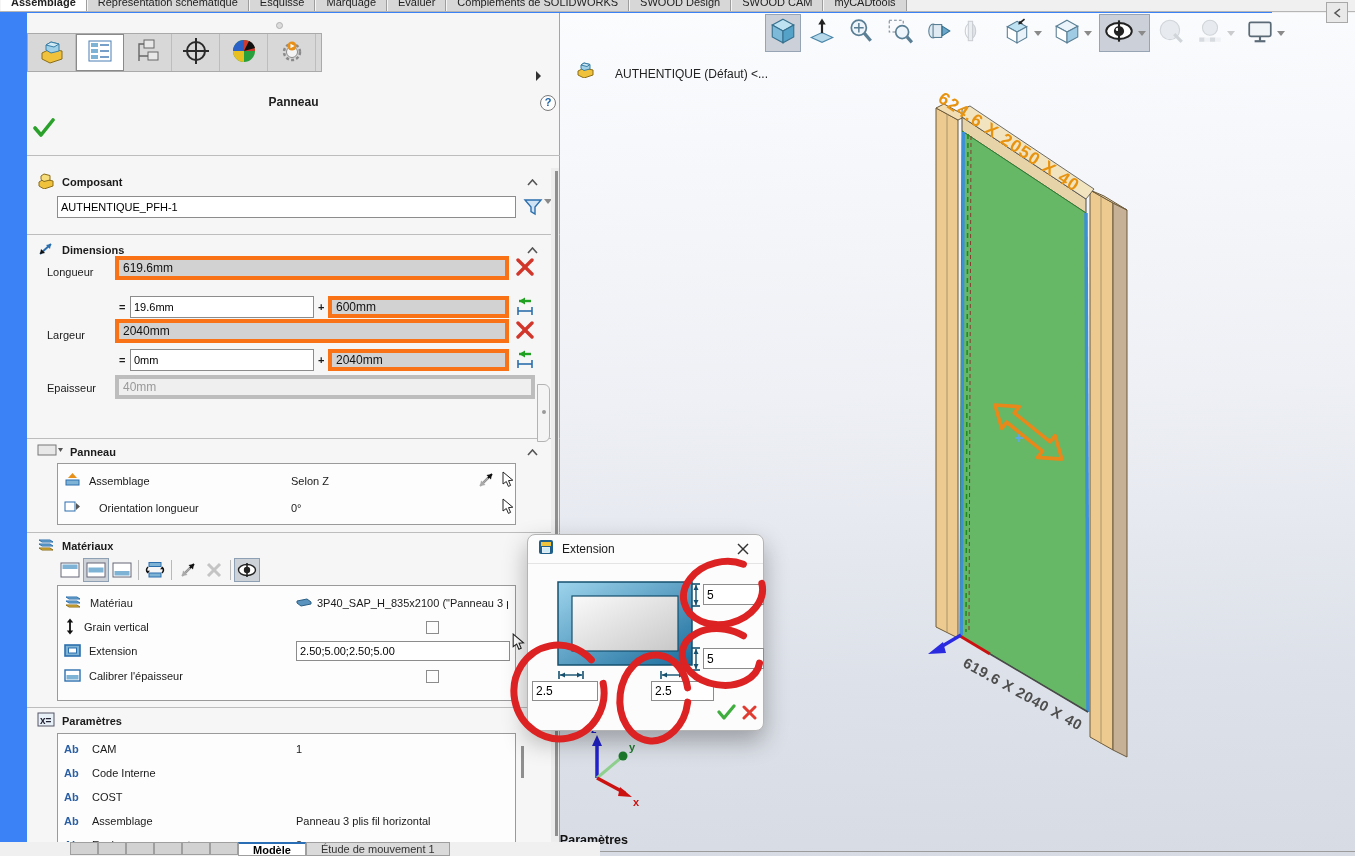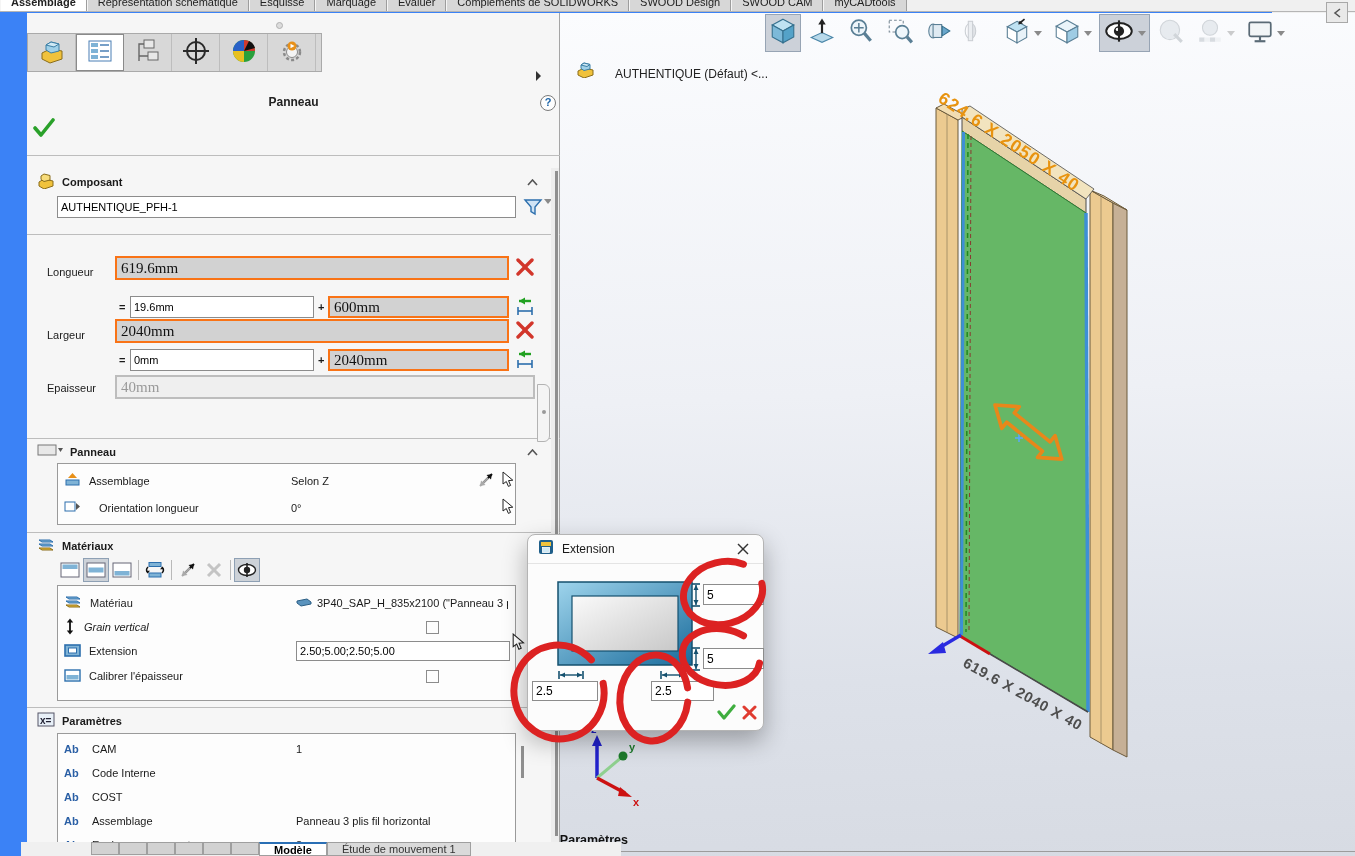--- a/index.html
+++ b/index.html
@@ -35,22 +35,22 @@
     border-radius:50%; color:#1b64a8; font-size:11px; font-weight:bold; text-align:center;
     line-height:13px; background:#fdfdfd; }
   #pm-ok { left:6px; top:105px; }
   .hline { left:0; width:533px; height:0; border-top:1px solid #bdbdbd; }
 
   .sec-hd { display:flex; align-items:center; gap:7px; font-size:11px; font-weight:bold;
     color:#1a1a1a; }
   .chev { margin-left:auto; margin-right:14px; }
 
   .lab { font-size:11px; color:#1a1a1a;text-align:right; }
-  .fld { font-size:15px; color:#111; border:2px solid #f97316; padding:2px 4px;
-    display:flex; align-items:center; overflow:hidden; white-space:nowrap;font-family:Liberation Serif, serif; }
+  .fld { font-size:12px; color:#111; border:4px solid #f97316; padding:2px 4px;
+    display:flex; align-items:center; overflow:hidden; white-space:nowrap; }
   .fld.gray { background:#d2d2d2; }
   .fld.dis  { background:#efefef; border-color:#bdbdbd; color:#999; }
   input.fld, input.txt { background:#fff; }
   input { font-family:"Liberation Sans", sans-serif; font-size:11px; border:1px solid #8c8c8c;
     padding:1px 3px; }
 
   .grpbox { border:1px solid #9a9a9a; background:#fdfdfd; }
   .grow { display:flex; align-items:center; gap:8px; font-size:11px; color:#1a1a1a;
     padding:0 6px; }
   .gval { font-size:11px; color:#1a1a1a; }
@@ -80,21 +80,21 @@
   .hudbtn { height:38px; padding:0 3px; display:flex; align-items:center; border:1px solid transparent; }
   .hudbtn.pressed { background:#ccd1d9; border:1px solid #97a4b4; }
   .hudbtn.disabled { opacity:.42; }
   .caret { width:0; height:0; border-left:4px solid transparent; border-right:4px solid transparent;
     border-top:5px solid #8a8a8a; margin-left:3px; }
   #view-name { left:12px; top:820px; font-size:12.5px; font-weight:bold; color:#111; }
   #status-line { left:0; top:838px; width:812px; height:0; border-top:1px solid #9c9c9c; }
 
   
   #bottombar { left:0; top:842px; width:600px; height:14px; background:#f0f0f0; z-index:20;
-    display:flex; align-items:flex-start; overflow:hidden;margin-left:21px; }
+    display:flex; align-items:flex-start; overflow:hidden; }
   .navsq { width:28px; height:13px; background:#d2d2d2; border:1px solid #9f9f9f; }
   .btab { height:14px; padding:0 14px; font-size:11px; border:1px solid #9f9f9f; white-space:nowrap; }
   .btab.active { background:#ffffff; font-weight:bold; border-top:2px solid #2a6fb5; }
   .btab.idle { background:#dadada; color:#333; }
 
   
   #dlg { left:527px; top:534px; width:237px; height:197px; background:#fcfcfc;
     border:1px solid #b4b4b4; border-radius:8px; box-shadow:0 10px 24px rgba(0,0,0,.30);
     z-index:50; }
   #dlg-titlebar { left:0; top:0; width:235px; height:29px; border-bottom:1px solid #e4e4e4;
@@ -251,20 +251,35 @@
     <span class="abs" style="left:496px; top:184px;">
       <svg width="20" height="20" viewBox="0 0 20 20">
         <path d="M2 3 H18 L12 10 V17 L8 14.5 V10 Z" fill="#cfe3f5" stroke="#2c6fad" stroke-width="1.4"></path>
       </svg>
     </span>
     <span class="abs" style="left:517px; top:191px;">
       <span class="caret" style="margin:0"></span>
     </span>
 
     <div class="hline abs" style="top:221px"></div>
+    <div class="sec-hd abs" style="left:10px; top:228px; width:515px;">
+      <span>
+        <svg width="18" height="16" viewBox="0 0 18 16">
+          <line x1="3" y1="13" x2="14" y2="3" stroke="#2c6fad" stroke-width="2"></line>
+          <polygon points="14,3 9,4 13,8" fill="#2c6fad"></polygon>
+          <polygon points="3,13 8,12 4,8" fill="#111"></polygon>
+        </svg>
+      </span>
+      <span>Dimensions</span>
+      <span class="chev">
+        <svg width="11" height="7">
+            <polyline points="1,6 5.5,1 10,6" fill="none" stroke="#555" stroke-width="1.6"></polyline>
+          </svg>
+      </span>
+    </div>
 
     <div class="lab abs" style="left:20px; top:253px;">Longueur</div>
     <div class="fld gray abs" style="left:88px; top:243px; width:394px; height:24px;">619.6mm</div>
     <span class="abs" style="left:489px; top:245px;">
       <svg width="18" height="18">
           <line x1="2" y1="2" x2="16" y2="16" stroke="#d2362b" stroke-width="3.4" stroke-linecap="round"></line>
           <line x1="16" y1="2" x2="2" y2="16" stroke="#d2362b" stroke-width="3.4" stroke-linecap="round"></line>
         </svg>
     </span>
     <div class="lab abs" style="left:92px; top:288px; font-weight:bold;">=</div>
@@ -444,21 +459,21 @@
         <span>Matériau</span>
         <span style="position:absolute; left:238px; display:flex; align-items:center; gap:5px; width:212px; overflow:hidden; white-space:nowrap;">
           <span style="flex:none">
             <svg width="16" height="9">
                 <path d="M1 3 L11 1 L15 4 L15 6 L5 8 L1 5 Z" fill="#5a93bd" stroke="#2c5f85"></path>
               </svg>
           </span>
           <span class="gval">3P40_SAP_H_835x2100 ("Panneau 3 plis s</span>
         </span>
       </div>
-      <div class="grow" style="height:22px;font-style:italic;">
+      <div class="grow" style="height:22px;">
         <span>
           <svg width="12" height="17" viewBox="0 0 12 17">
             <line x1="6" y1="3" x2="6" y2="14" stroke="#111" stroke-width="1.8"></line>
             <polygon points="6,0.5 2.8,4.5 9.2,4.5" fill="#111"></polygon>
             <polygon points="6,16.5 2.8,12.5 9.2,12.5" fill="#111"></polygon>
           </svg>
         </span>
         <span>Grain vertical</span>
         <span class="cb" style="position:absolute; left:368px;"></span>
       </div>

